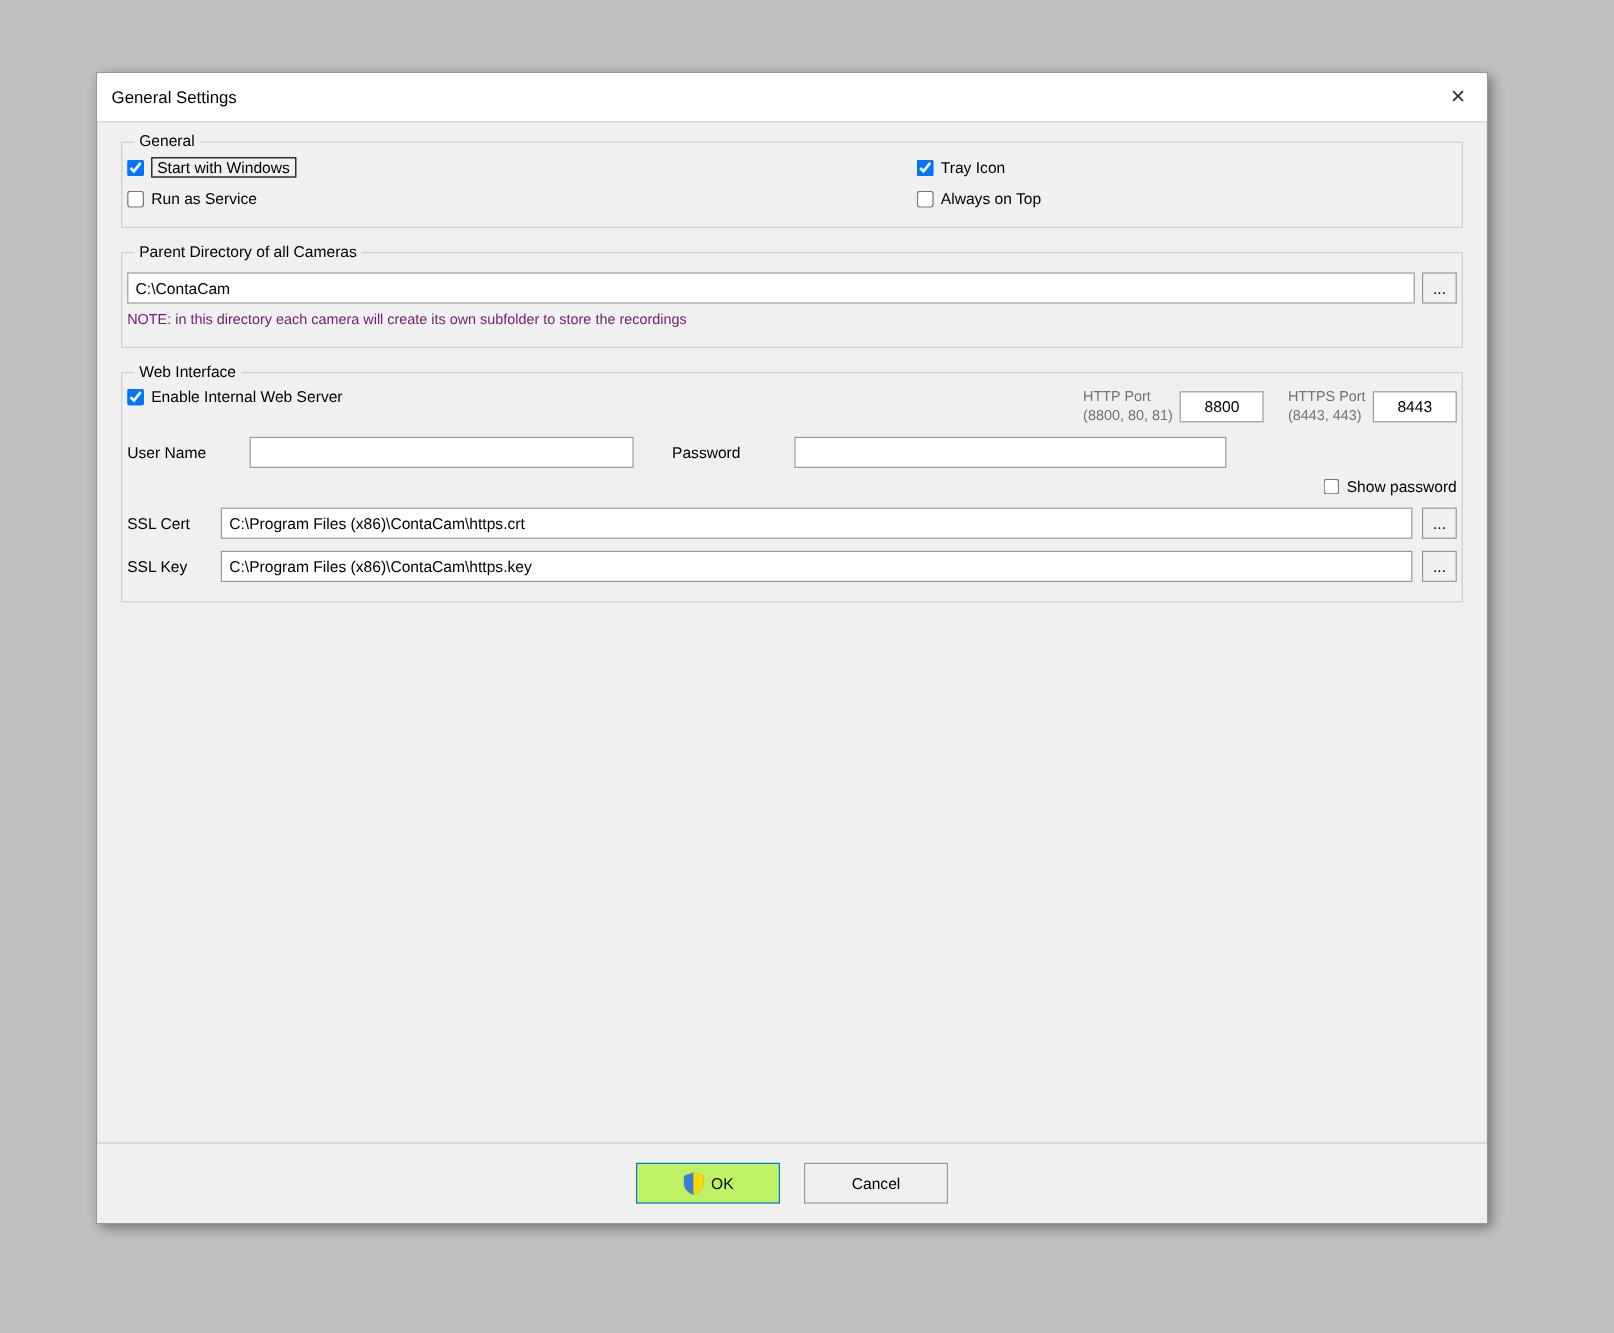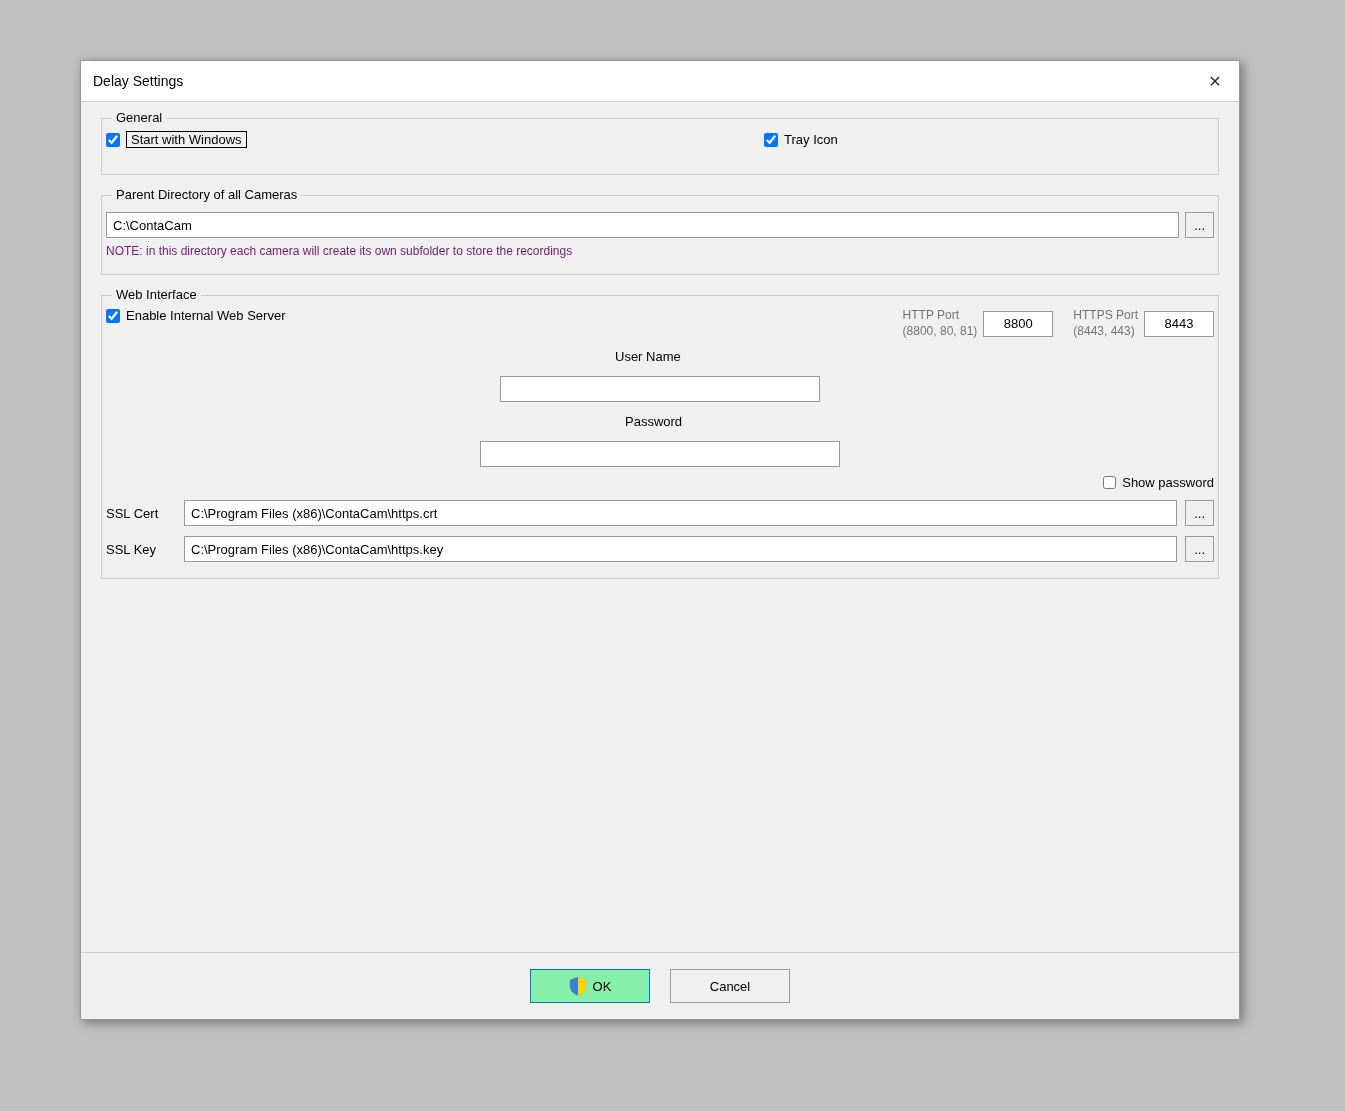--- a/index.html
+++ b/index.html
@@ -145,21 +145,20 @@
       padding: 3px 6px;
       font-size: 13px;
       height: 26px;
       text-align: center;
     }
     .field-row {
       display: flex;
       align-items: center;
       gap: 12px;
       margin-top: 10px;
-      flex-direction: column;
     }
     .field-label {
       min-width: 90px;
       font-size: 13px;
     }
     .field-input {
       width: 320px;
       border: 1px solid #999;
       background: #fff;
       padding: 3px 6px;
@@ -189,21 +188,21 @@
       display: flex;
       justify-content: center;
       gap: 20px;
       border-top: 1px solid #ccc;
       background: #f0f0f0;
     }
     .btn-ok {
       width: 120px;
       height: 34px;
       border: 1px solid #0078d7;
-      background: #86efac;
+      background: #bef264;
       cursor: pointer;
       font-size: 13px;
       display: flex;
       align-items: center;
       justify-content: center;
       gap: 6px;
     }
     .btn-cancel {
       width: 120px;
       height: 34px;
@@ -218,41 +217,49 @@
       gap: 20px;
       margin-left: auto;
     }
   </style>
 </head>
 <body>
 
 <div class="dialog">
 
   <div class="titlebar">
-    <span class="titlebar-title">Delay Settings</span>
+    <span class="titlebar-title">General Settings</span>
     <button class="close-btn">✕</button>
   </div>
 
   <div class="dialog-body">
 
     <div class="section">
       <span class="section-legend">General</span>
 
       <div class="row">
         <div class="half checkbox-wrap">
           <input type="checkbox" id="sww" checked="" style="">
           <label for="sww" style="border: 1px solid #000; padding: 0 4px;">Start with Windows</label>
         </div>
         <div class="half checkbox-wrap" style="margin-left: 200px;">
           <input type="checkbox" id="ti" checked="" style="">
           <label for="ti">Tray Icon</label>
         </div>
       </div>
 
       <div class="row">
+        <div class="half checkbox-wrap">
+          <input type="checkbox" id="ras" style="">
+          <label for="ras">Run as Service</label>
+        </div>
+        <div class="half checkbox-wrap" style="margin-left: 200px;">
+          <input type="checkbox" id="aot" style="">
+          <label for="aot">Always on Top</label>
+        </div>
       </div>
 
     </div>
 
     <div class="section">
       <span class="section-legend">Parent Directory of all Cameras</span>
       <div style="display:flex; align-items:center; gap:6px; margin-top:4px;">
         <input type="text" class="full-input" value="C:\ContaCam" style="">
         <button class="browse-btn">...</button>
       </div>

